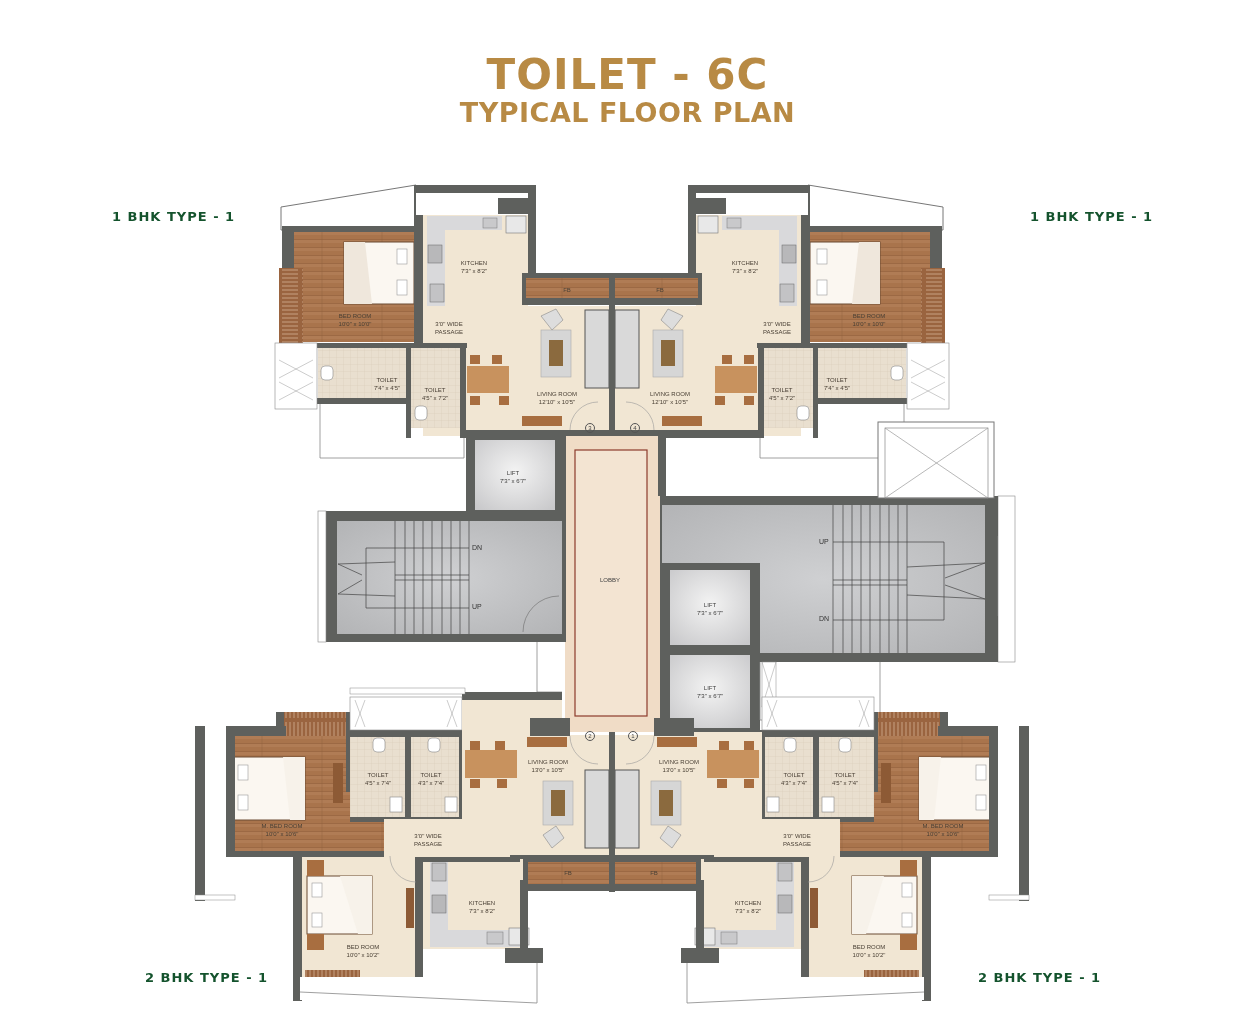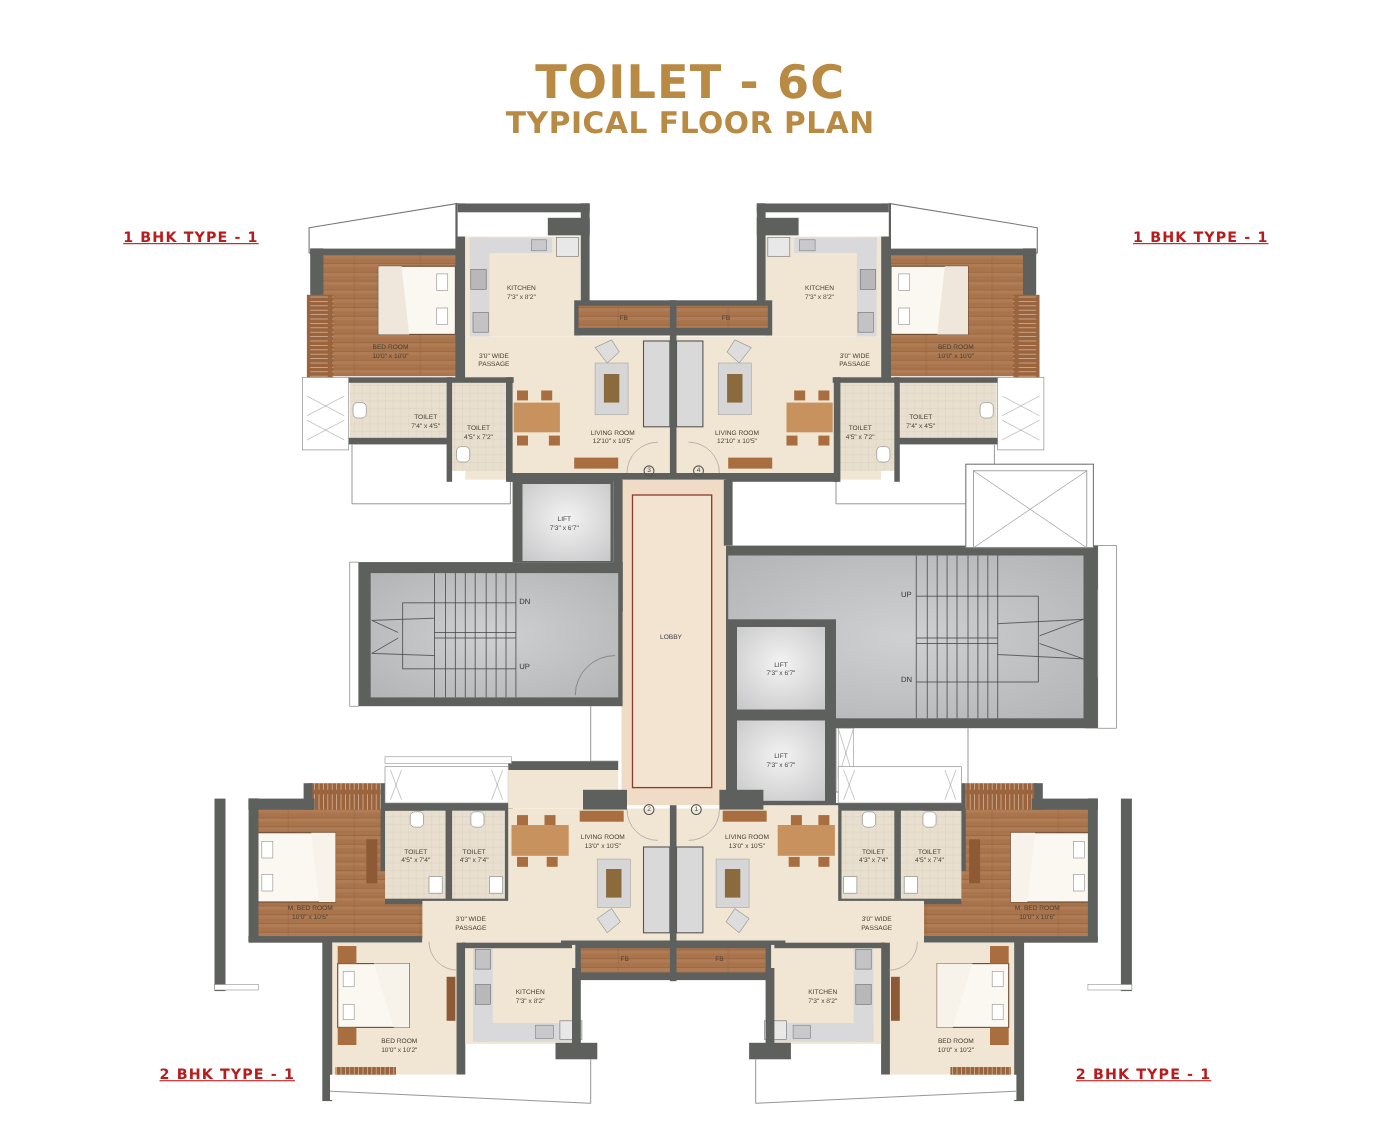--- a/index.html
+++ b/index.html
@@ -11,21 +11,21 @@
     font-family: "DejaVu Sans", sans-serif; font-weight: bold; font-size: 42px;
     color: #b88a44; letter-spacing: 1px;
   }
   .title-sub {
     position: absolute; left: 0; width: 1255px; top: 97px; text-align: center;
     font-family: "DejaVu Sans", sans-serif; font-weight: bold; font-size: 27px;
     color: #b88a44; letter-spacing: 0.5px;
   }
   .unit-label {
     position: absolute; font-family: "DejaVu Sans", sans-serif; font-weight: bold;
-    font-size: 13px; color: #b91c1c; letter-spacing: 1px; white-space: nowrap; text-decoration: underline;
+    font-size: 13px; color: #14532d; letter-spacing: 1px; white-space: nowrap;
   }
 
   .plan { position: absolute; left: 0; top: 0; width: 1255px; height: 1026px; }
 
   .room-text {
     position: absolute; font-family: "Liberation Sans", sans-serif; font-size: 6px;
     color: #4a4035; text-align: center; line-height: 8px; white-space: nowrap;
     transform: translateX(-50%);
   }
   .room-text .nm { display: block; text-transform: uppercase; }

